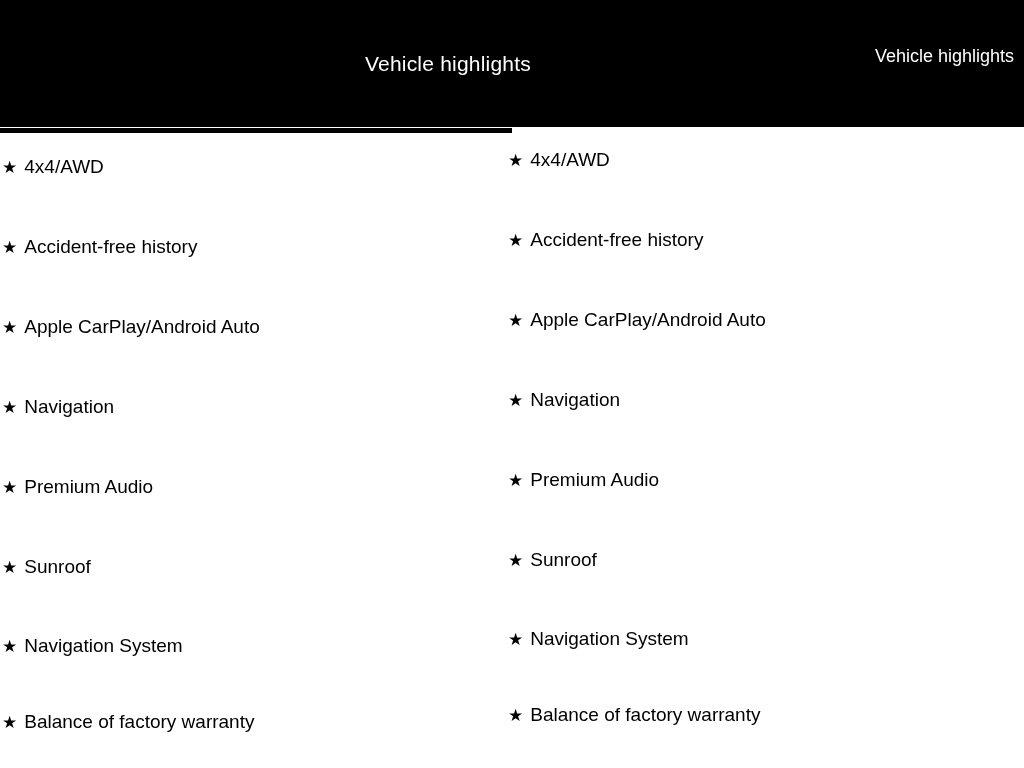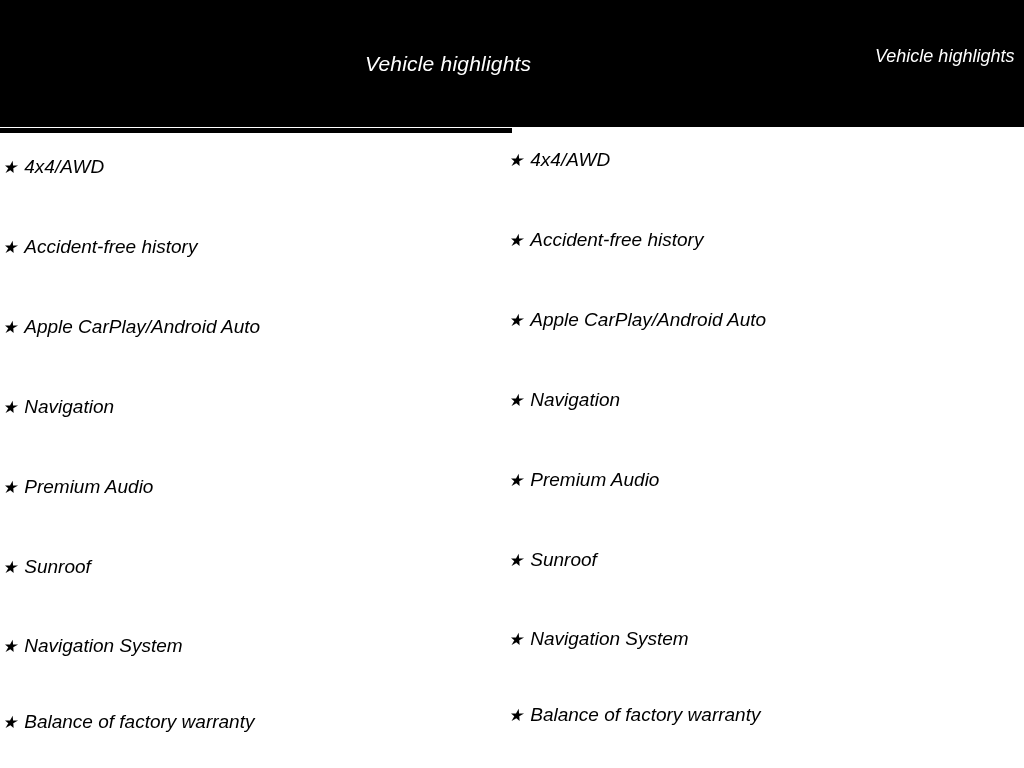--- a/index.html
+++ b/index.html
@@ -9,21 +9,20 @@
     height: 768px;
     background: #ffffff;
     font-family: "Liberation Sans", sans-serif;
     overflow: hidden;
   }
   .stage {
     position: relative;
     width: 1024px;
     height: 768px;
     background: #ffffff;
-    font-style: italic;
   }
   
   .header {
     position: absolute;
     left: 0; top: 0;
     width: 1024px;
     height: 127px;
     background: #000000;
   }
   .header-title {

